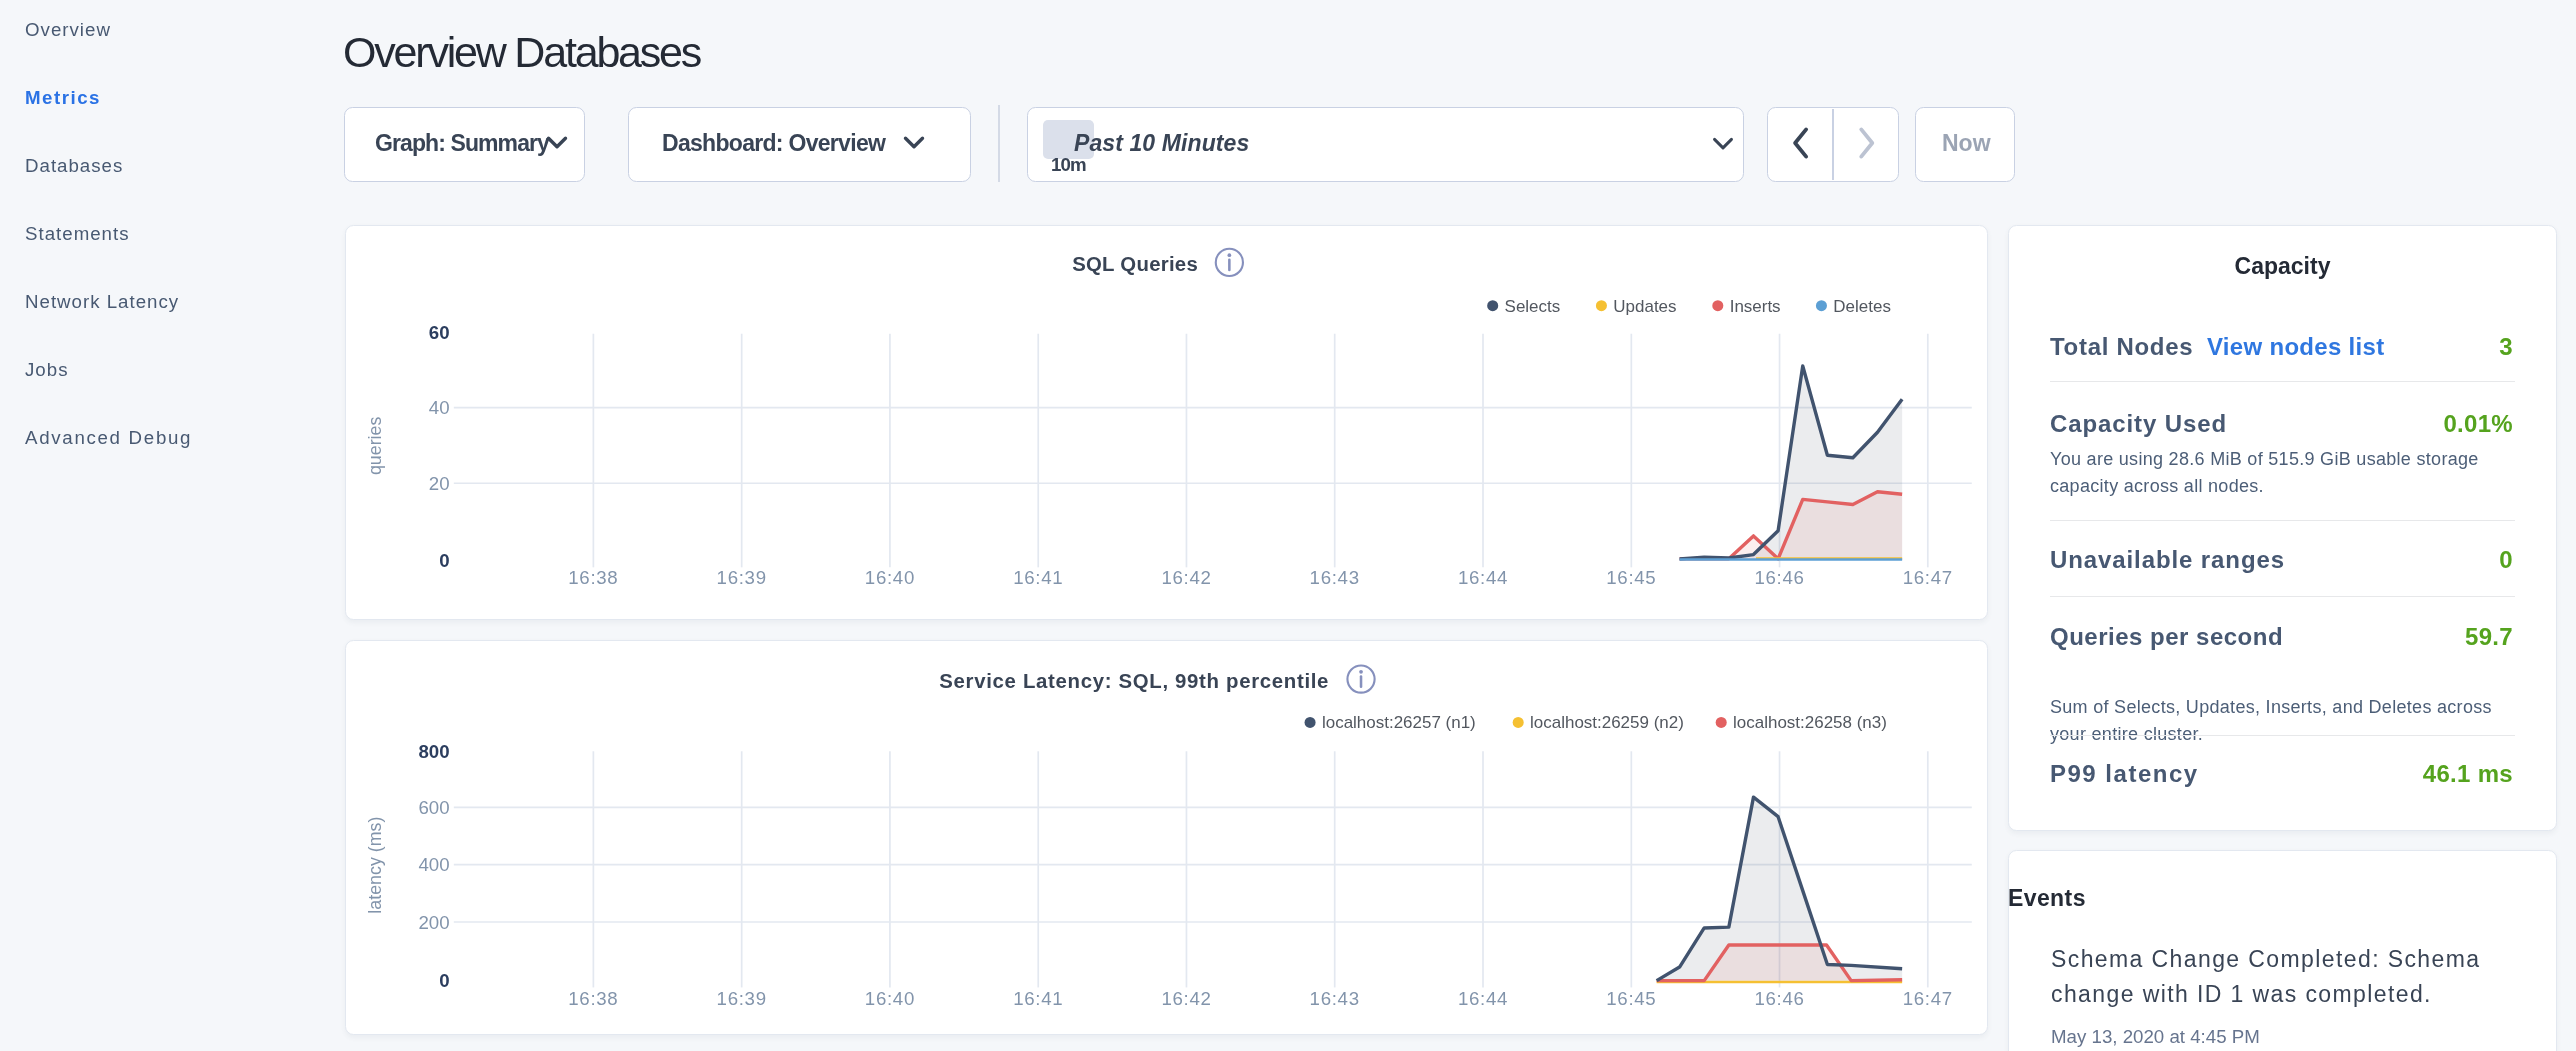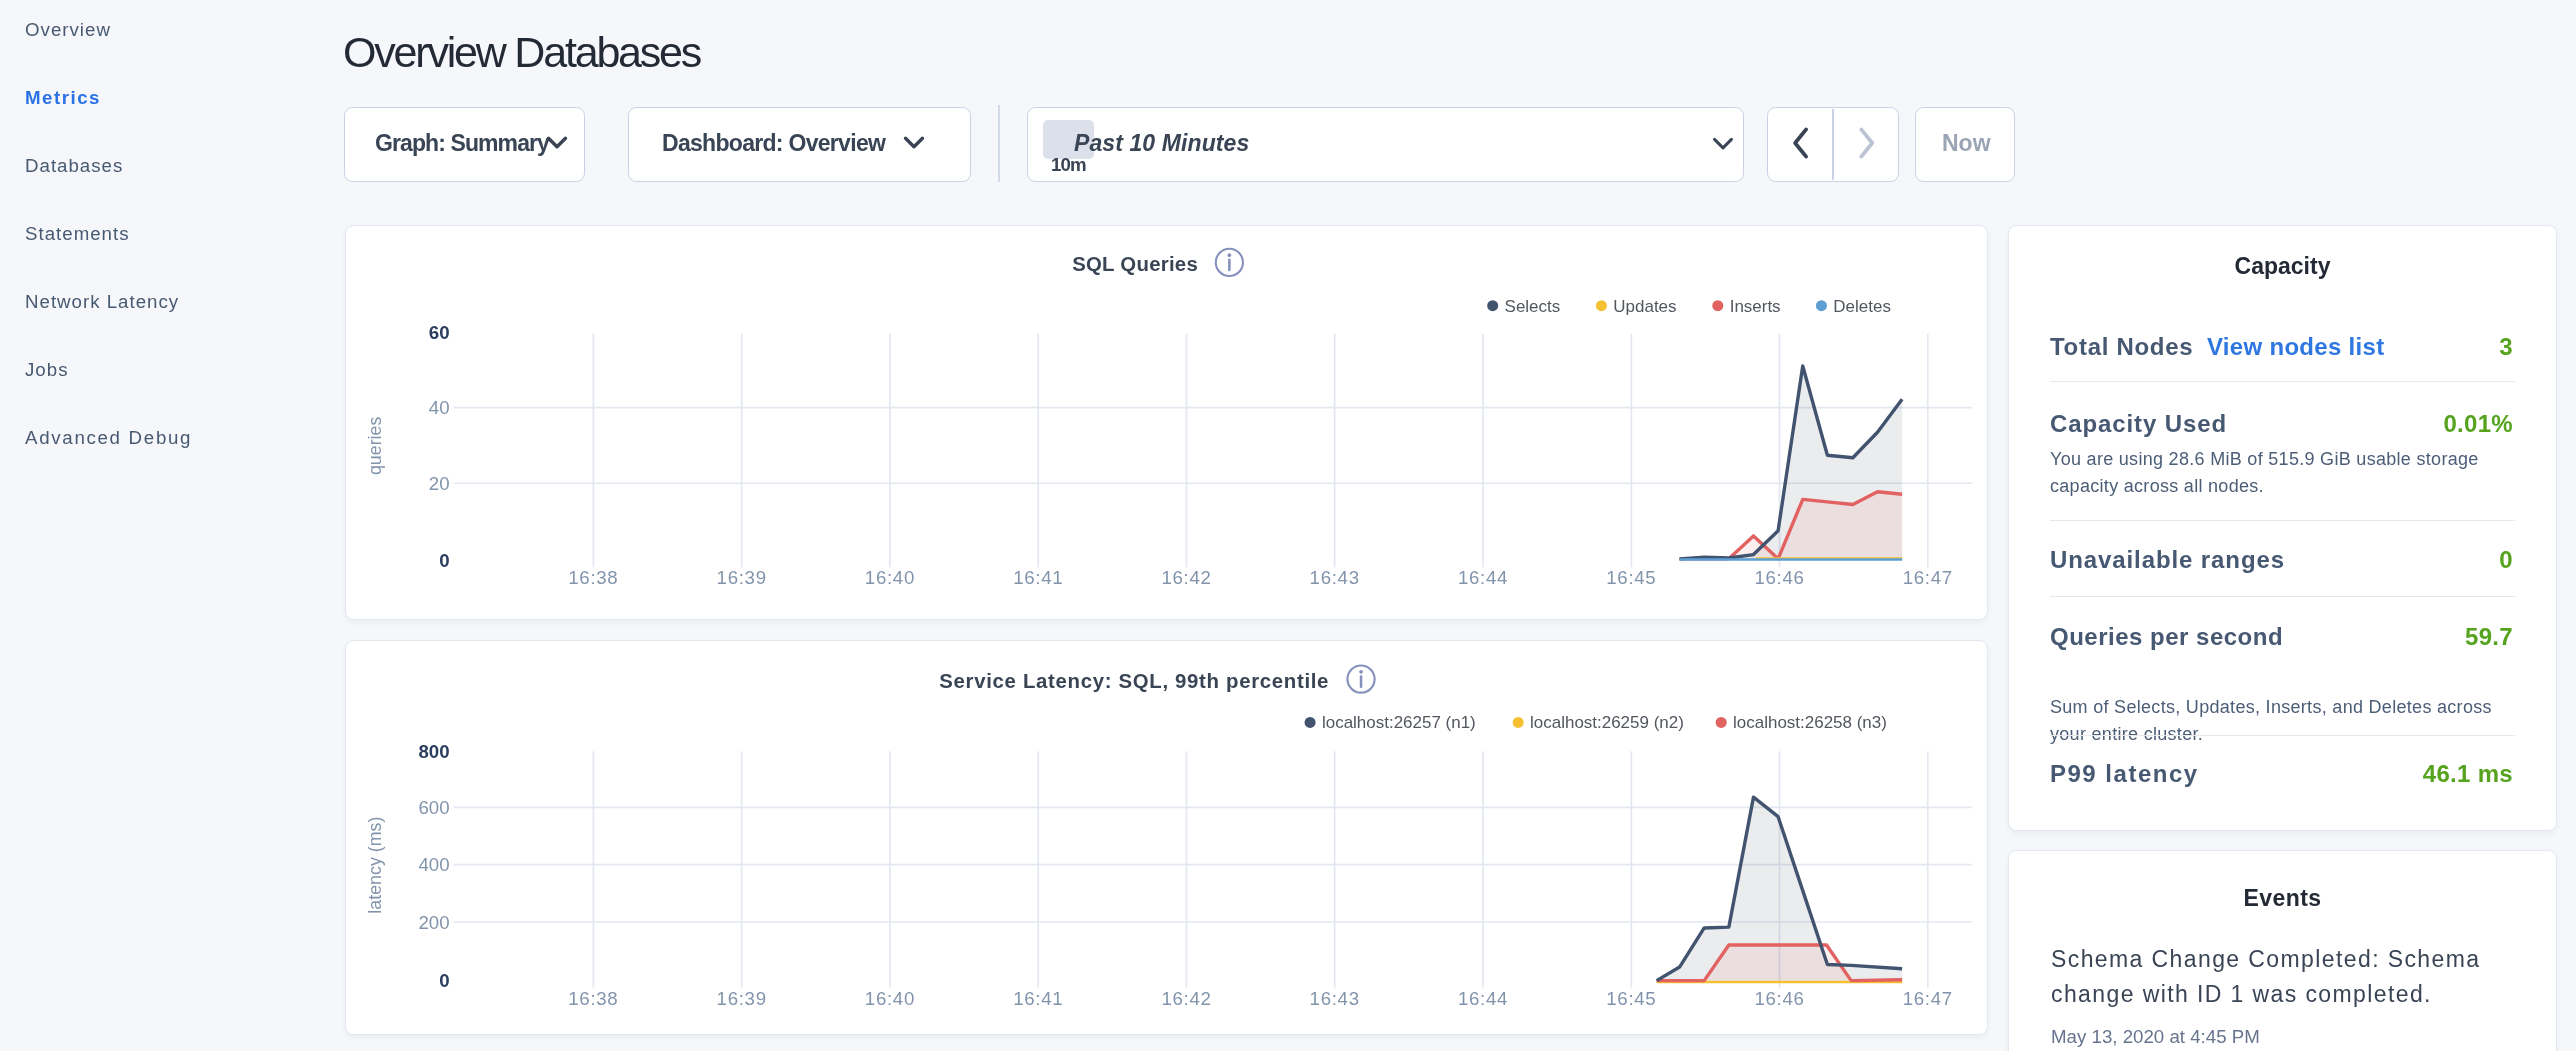--- a/index.html
+++ b/index.html
@@ -179,16 +179,16 @@
 
 <div class="srow-h" style="left:2050px; top:625px; letter-spacing:0.5px;">Queries per second</div>
 <div class="srow-v" style="top:625px;text-align:center;">59.7</div>
 <div class="spar" style="left:2050px; top:662px;margin-top:32px;">Sum of Selects, Updates, Inserts, and Deletes across<br>your entire cluster.</div>
 <div class="sdiv" style="top:735px;"></div>
 
 <div class="srow-h" style="left:2050px; top:762px; letter-spacing:1.5px;">P99 latency</div>
 <div class="srow-v" style="top:762px;">46.1 ms</div>
 
 <div class="panel" style="left:2008px; top:850px; width:549px; height:340px;"></div>
-<div class="abs" style="left:2008px; top:887px; width:549px; text-align:center; font-size:23px; line-height:23px; letter-spacing:0.4px; font-weight:bold; color:#242a35;">Events</div>
+<div class="abs" style="left:2008px; top:887px; width:549px; text-align:left; font-size:23px; line-height:23px; letter-spacing:0.4px; font-weight:bold; color:#242a35;">Events</div>
 <div class="abs" style="left:2051px; top:942px; font-size:23px; line-height:35px; letter-spacing:1.4px; color:#394455;">Schema Change Completed: Schema<br>change with ID 1 was completed.</div>
 <div class="abs" style="left:2051px; top:1016px; font-size:18.7px; line-height:18.7px; color:#66748e;margin-top:12px;">May 13, 2020 at 4:45 PM</div>
 
 
 </body></html>

